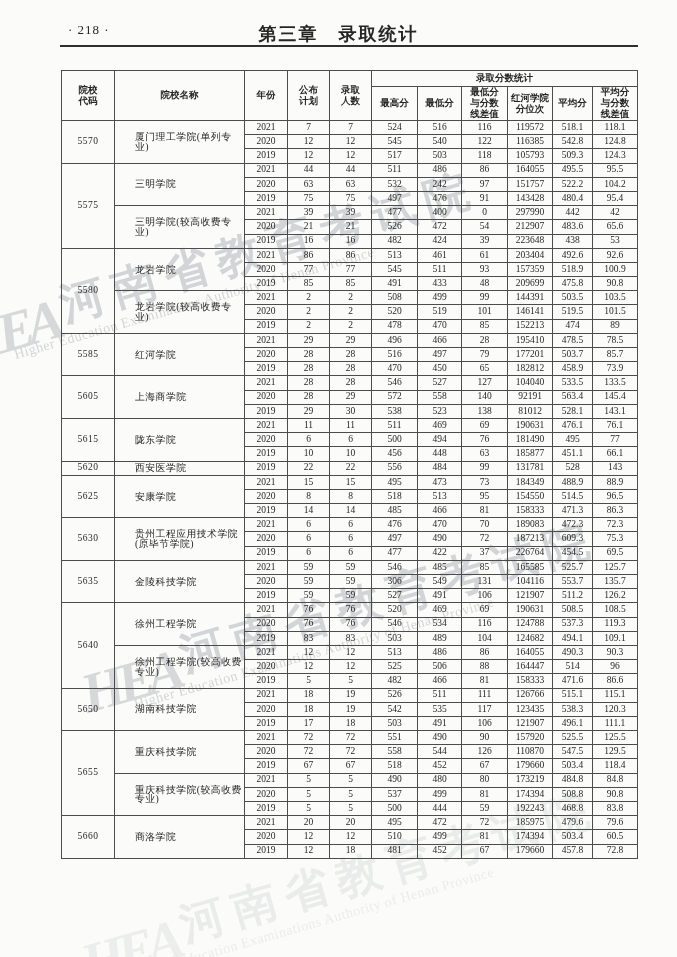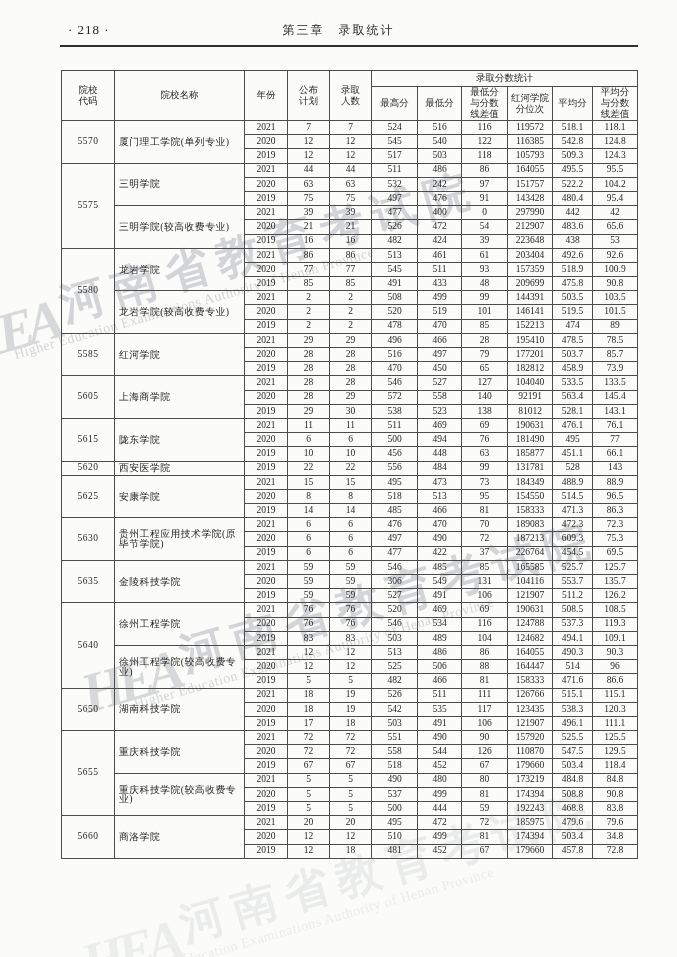--- a/index.html
+++ b/index.html
@@ -1,42 +1,42 @@
 <!DOCTYPE html>
 <html><head>
 <meta charset="utf-8">
 <style>
   html,body{margin:0;padding:0;}
   body{width:677px;height:957px;background:#fbfbf9;font-family:"Liberation Serif","DejaVu Serif",serif;color:#262626;overflow:hidden;position:relative;}
   .page{position:absolute;inset:0;overflow:hidden;}
 
   
   .pageno{position:absolute;left:68px;top:22px;font-size:13px;letter-spacing:1px;}
-  .chapter{position:absolute;left:0;right:0;top:22px;text-align:center;font-size:12px;font-weight:normal;letter-spacing:2px;}
+  .chapter{position:absolute;left:0;right:0;top:22px;text-align:center;font-size:18px;font-weight:bold;letter-spacing:2px;}
   .headrule{position:absolute;left:60px;top:45px;width:578px;height:2px;background:#2f2f2f;}
 
   
   .wm{position:absolute;display:flex;align-items:center;gap:8px;color:#b2b5bc;transform:rotate(-16deg);pointer-events:none;}
   .wm .logo{font-size:56px;font-weight:bold;font-style:italic;letter-spacing:-7px;line-height:1;opacity:.9;}
   .wm .txt{display:flex;flex-direction:column;}
   .wm .cn{font-size:45px;font-weight:bold;letter-spacing:9px;line-height:1.05;white-space:nowrap;}
   .wm .en{font-size:14px;letter-spacing:.5px;white-space:nowrap;margin-left:-58px;margin-top:2px;}
   .wm1{left:-48px;top:238px;opacity:.55;}
   .wm2{left:72px;top:588px;opacity:.55;}
   .wm3{left:72px;top:858px;opacity:.22;}
 
   
   table{position:absolute;left:61px;top:70px;width:577px;border-collapse:collapse;table-layout:fixed;}
   th,td{border:1px solid #4c4c4c;text-align:center;vertical-align:middle;font-size:9.5px;line-height:1.15;padding:0 1px;overflow:hidden;}
   table{border:1.4px solid #333;}
-  thead th{font-weight:normal;white-space:pre-line;}
+  thead th{font-weight:bold;white-space:pre-line;}
   tr.h1 th{height:15px;}
   tr.h2 th{height:33px;}
   tbody td{height:13.2px;line-height:1;}
-  td.name{text-align:left;padding-left:4px;font-size:9.8px;letter-spacing:.5px;margin-left:40px;}
+  td.name{text-align:left;padding-left:20px;font-size:9.8px;letter-spacing:.5px;margin-left:40px;}
   td.code{letter-spacing:.5px;}
 </style>
 </head>
 <body>
 
 <div class="page">
 
   <div class="wm wm1">
     <span class="logo">HEA</span>
     <span class="txt">
@@ -688,21 +688,21 @@
         </tr>
         <tr>
           <td>2020</td>
           <td>12</td>
           <td>12</td>
           <td>510</td>
           <td>499</td>
           <td>81</td>
           <td>174394</td>
           <td>503.4</td>
-          <td>34.8</td>
+          <td>60.5</td>
         </tr>
         <tr>
           <td>2019</td>
           <td>12</td>
           <td>18</td>
           <td>481</td>
           <td>452</td>
           <td>67</td>
           <td>179660</td>
           <td>457.8</td>

